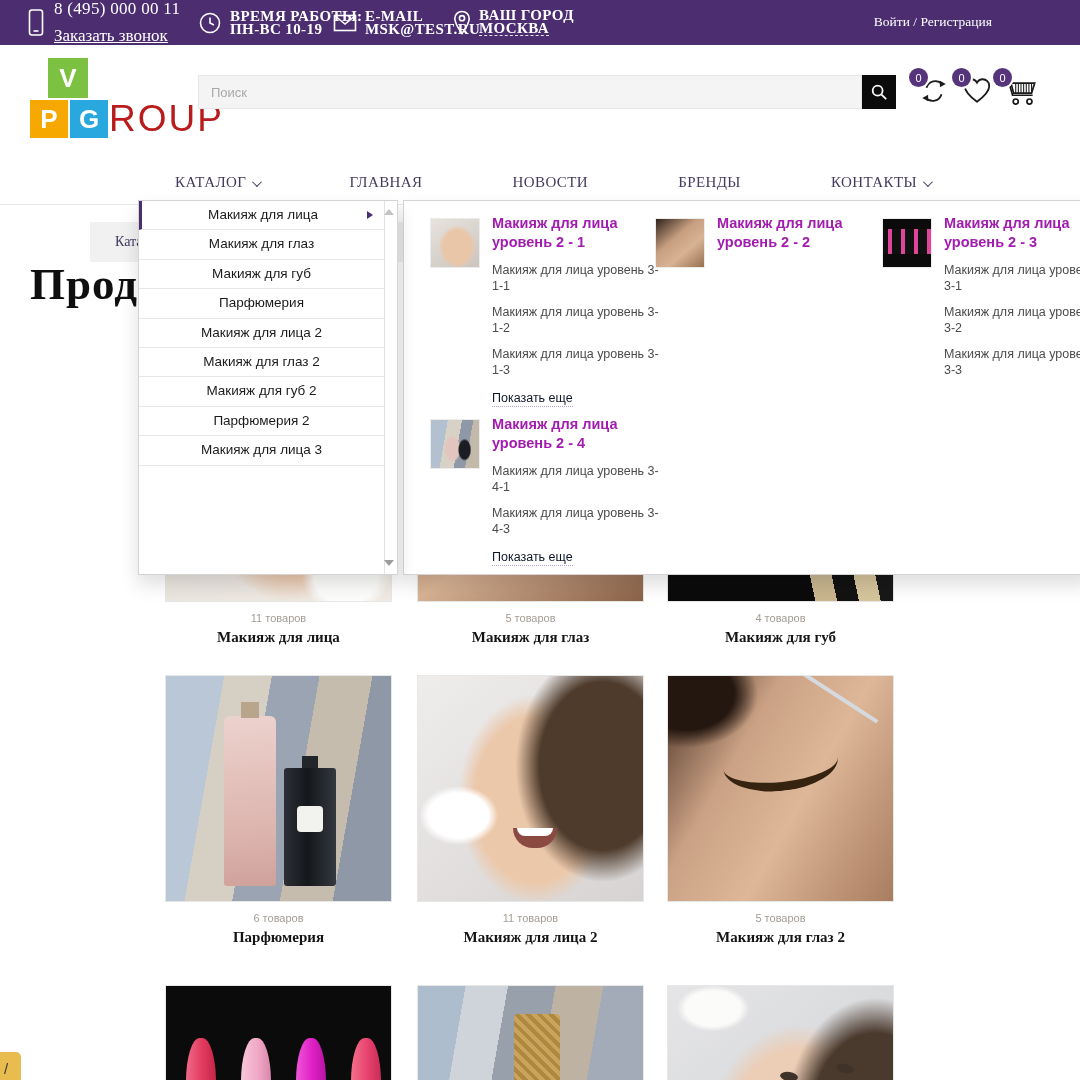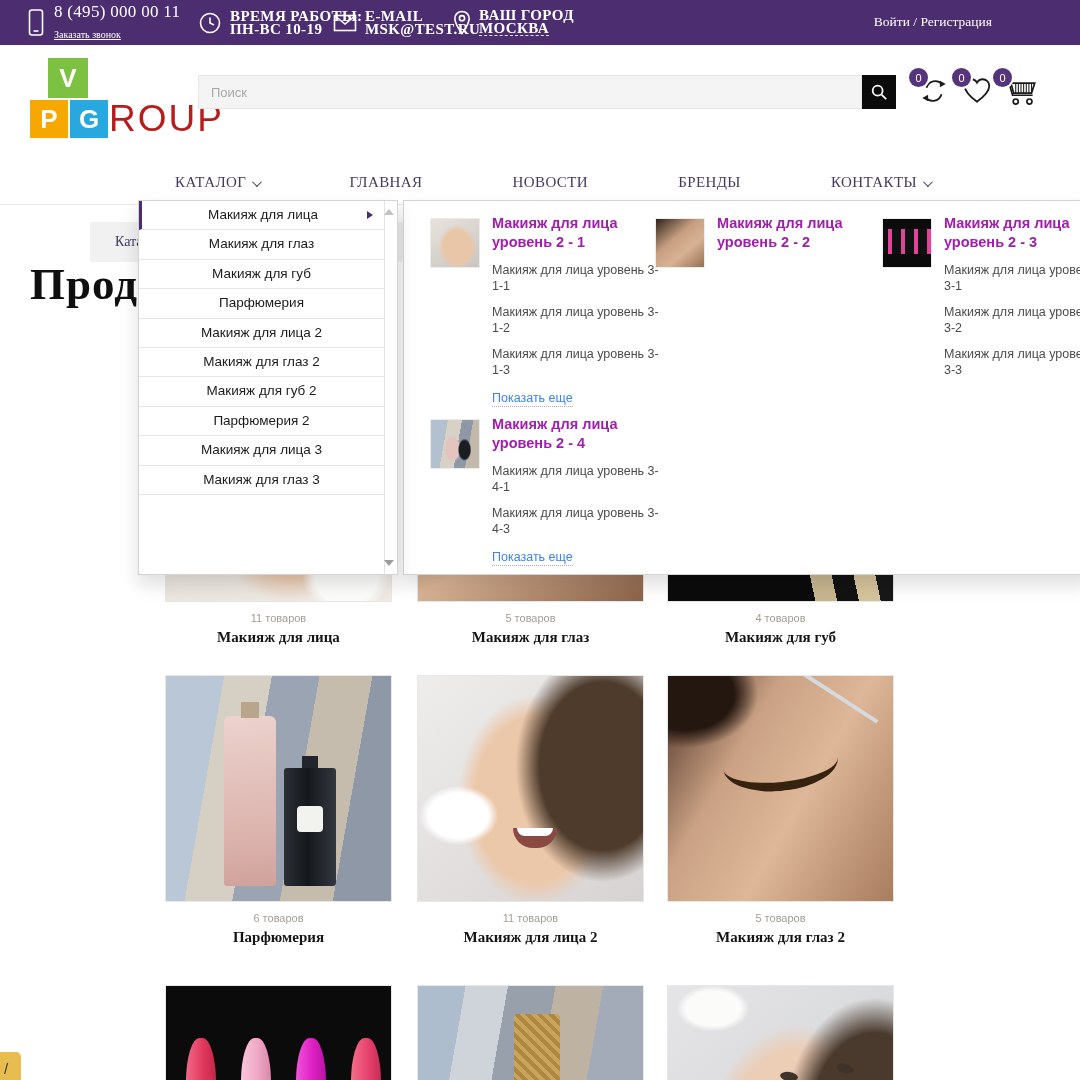--- a/index.html
+++ b/index.html
@@ -9,21 +9,21 @@
 
   
   .topbar{position:absolute;left:0;top:0;width:1080px;height:45px;background:#4c2d70;color:#fff;}
   .tb-group{position:absolute;top:0;height:45px;display:flex;align-items:center;gap:8px;}
   .tb-phone{left:26px;}
   .tb-hours{left:198px;}
   .tb-email{left:333px;}
   .tb-city{left:453px;}
   .tb-icon{flex:0 0 auto;display:block;}
   .phone-num{font-size:17px;letter-spacing:.3px;line-height:18px;}
-  .callback{font-size:10px;text-decoration:underline;cursor:pointer;display:inline-block;margin-top:8px;}
+  .callback{font-size:17px;text-decoration:underline;cursor:pointer;display:inline-block;margin-top:8px;}
   .tb-label{font-size:15px;font-weight:bold;letter-spacing:.4px;line-height:13px;}
   .tb-city-val{border-bottom:1px dashed rgba(255,255,255,.85);cursor:pointer;display:inline-block;}
   .tb-login{position:absolute;right:88px;top:14px;font-size:13.5px;color:#fff;cursor:pointer;}
 
   
   .hdr{position:absolute;left:0;top:45px;width:1080px;height:115px;background:#fff;}
   .sq{position:absolute;display:flex;align-items:center;justify-content:center;
       color:#fff;font-family:"Liberation Sans",sans-serif;font-size:26px;font-weight:bold;}
   .sq-v{left:48px;top:13px;width:40px;height:40px;background:#7dc142;}
   .sq-p{left:30px;top:55px;width:38px;height:38px;background:#f7a800;}
@@ -137,21 +137,21 @@
       box-sizing:border-box;box-shadow:0 10px 18px rgba(0,0,0,.13);z-index:39;}
   .fb{position:absolute;width:232px;}
   .fb1{left:26px;top:13px;} .fb2{left:251px;top:13px;} .fb3{left:478px;top:13px;} .fb4{left:26px;top:180px;margin-top:34px;}
   .fb-thumb{position:absolute;left:0;top:4px;width:50px;height:50px;border:1px solid #ececec;box-sizing:border-box;cursor:pointer;}
   .fb-body{margin-left:62px;}
   .fb-title{font-family:"Liberation Sans",sans-serif;font-size:14.5px;font-weight:bold;color:#a21caf;
       line-height:19px;cursor:pointer;}
   .fb-links{margin-top:10px;}
   .fb-link{display:block;font-family:"Liberation Sans",sans-serif;font-size:12.5px;line-height:16px;
       color:#4c4c4c;margin-bottom:10px;cursor:pointer;width:170px;}
-  .fb-more{display:inline-block;font-family:"Liberation Sans",sans-serif;font-size:12.5px;color:#3b82f6;
+  .fb-more{display:inline-block;font-family:"Liberation Sans",sans-serif;font-size:12.5px;color:#0f172a;
       border-bottom:1px dotted #b5a5cc;padding-bottom:1px;cursor:pointer;}
   .fb3 .fb-link{width:175px;}
   .t-face{background:radial-gradient(26px 30px at 55% 58%,#eac6a9 0 55%,rgba(0,0,0,0) 72%),
       linear-gradient(150deg,#e7e2dc,#ccc5bf);}
   .t-eye{background:linear-gradient(140deg,#2f221b 0%,#c79f80 40%,#d8b294 65%,#96704f 100%);}
   .t-lip{background:linear-gradient(180deg,#0b0b0b 0 20%,rgba(0,0,0,0) 20% 72%,#0b0b0b 72%),
       repeating-linear-gradient(90deg,rgba(0,0,0,0) 0 5px,#e0459a 5px 9px,rgba(0,0,0,0) 9px 13px),#101010;}
   .t-perf{background:radial-gradient(9px 15px at 70% 62%,#1a1d22 0 60%,rgba(0,0,0,0) 75%),
       radial-gradient(11px 18px at 45% 60%,#e3c4bf 0 60%,rgba(0,0,0,0) 75%),
       linear-gradient(100deg,#b3c0cf 0 30%,#d8d2c6 30% 55%,#8f98a6 55% 75%,#c2b9ab 75%);}
@@ -347,21 +347,20 @@
     <div class="dd-list">
       <div class="dd-item active"><span>Макияж для лица</span><i class="arr-r"></i></div>
       <div class="dd-item"><span>Макияж для глаз</span></div>
       <div class="dd-item"><span>Макияж для губ</span></div>
       <div class="dd-item"><span>Парфюмерия</span></div>
       <div class="dd-item"><span>Макияж для лица 2</span></div>
       <div class="dd-item"><span>Макияж для глаз 2</span></div>
       <div class="dd-item"><span>Макияж для губ 2</span></div>
       <div class="dd-item"><span>Парфюмерия 2</span></div>
       <div class="dd-item"><span>Макияж для лица 3</span></div>
-      <div class="dd-item"><span>Макияж для глаз 3</span></div>
     </div>
     <i class="scroll-up"></i>
     <i class="scroll-down"></i>
   </div>
 
   <div class="fly">
     <div class="fb fb1">
       <div class="fb-thumb t-face"></div>
       <div class="fb-body">
         <div class="fb-title">Макияж для лица уровень 2 - 1</div>

